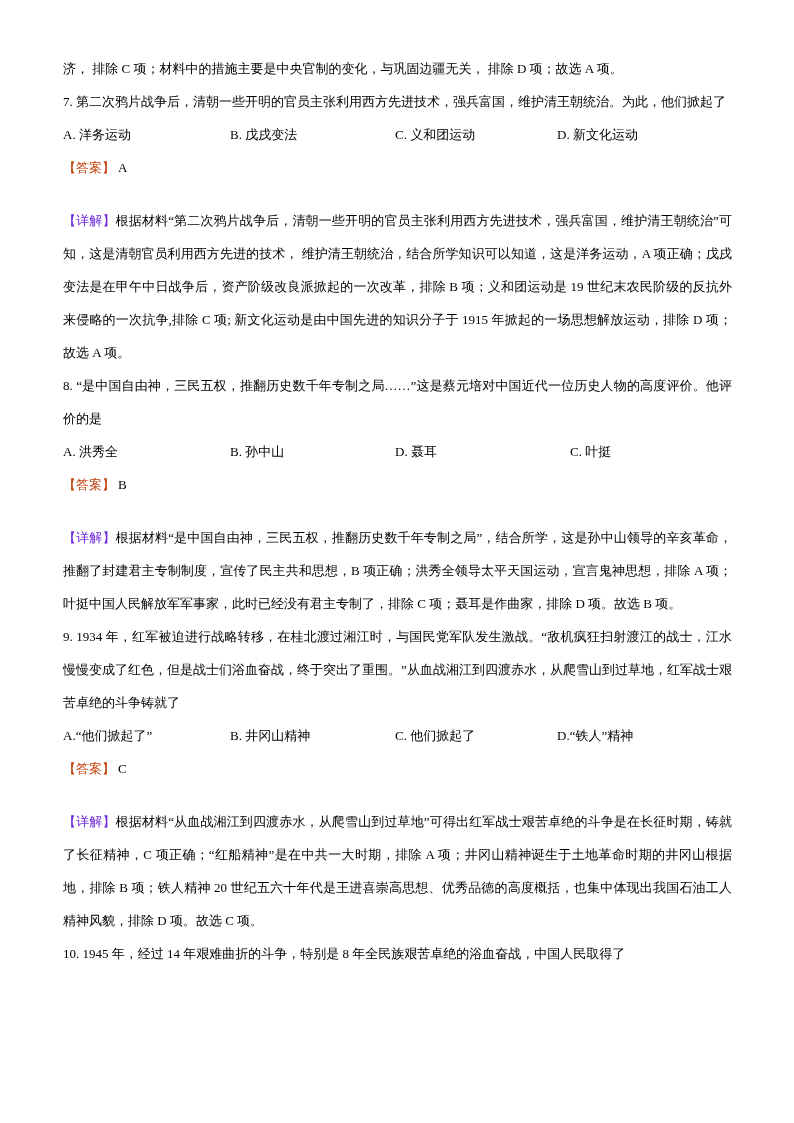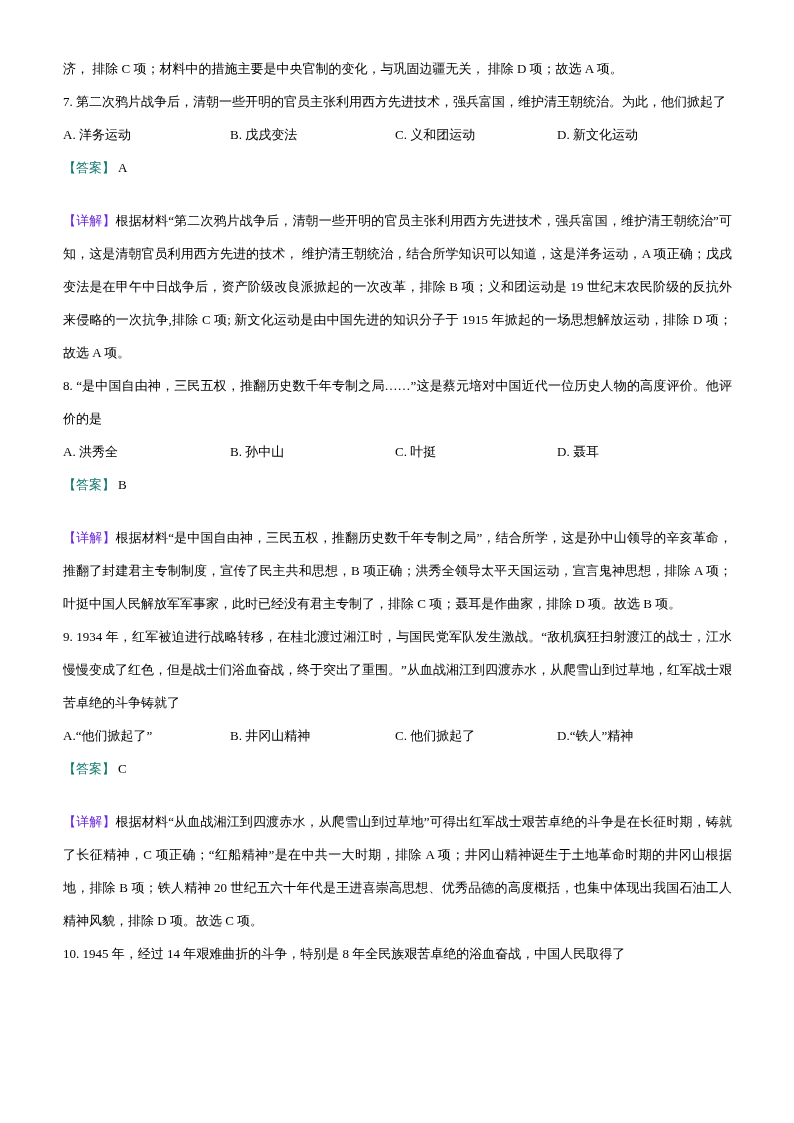--- a/index.html
+++ b/index.html
@@ -40,21 +40,21 @@
     overflow: visible;
   }
   .opt.c1 { width: 167px; flex: 0 0 167px; }
   .opt.c2 { width: 165px; flex: 0 0 165px; }
   .opt.c3 { width: 162px; flex: 0 0 162px; }
   .opt.c4 { flex: 1 1 auto; }
   .answer-line {
     margin: 0;
   }
   .answer-label {
-    color: #0f766e;
+    color: #c2410c;
   }
   .answer-value {
     color: #000000;
     margin-left: 3px;
   }
   .detail {
     margin: 0;
     margin-top: 20px;
     text-align: justify;
   }
@@ -83,22 +83,22 @@
     <p class="detail">
       <span class="detail-label">【详解】</span><span>根据材料“第二次鸦片战争后，清朝一些开明的官员主张利用西方先进技术，强兵富国，维护清王朝统治”可知，这是清朝官员利用西方先进的技术， 维护清王朝统治，结合所学知识可以知道，这是洋务运动，A 项正确；戊戌变法是在甲午中日战争后，资产阶级改良派掀起的一次改革，排除 B 项；义和团运动是 19 世纪末农民阶级的反抗外来侵略的一次抗争,排除 C 项; 新文化运动是由中国先进的知识分子于 1915 年掀起的一场思想解放运动，排除 D 项；故选 A 项。</span>
     </p>
   </div>
 
   <div>
     <p class="stem">8. “是中国自由神，三民五权，推翻历史数千年专制之局……”这是蔡元培对中国近代一位历史人物的高度评价。他评价的是</p>
     <div class="options-row">
       <span class="opt c1">A. 洪秀全</span>
       <span class="opt c2">B. 孙中山</span>
+      <span class="opt c4">D. 聂耳</span>
       <span class="opt c3">C. 叶挺</span>
-      <span class="opt c4">D. 聂耳</span>
     </div>
     <p class="answer-line">
       <span class="answer-label">【答案】</span><span class="answer-value">B</span>
     </p>
     <p class="detail">
       <span class="detail-label">【详解】</span><span>根据材料“是中国自由神，三民五权，推翻历史数千年专制之局”，结合所学，这是孙中山领导的辛亥革命，推翻了封建君主专制制度，宣传了民主共和思想，B 项正确；洪秀全领导太平天国运动，宣言鬼神思想，排除 A 项；叶挺中国人民解放军军事家，此时已经没有君主专制了，排除 C 项；聂耳是作曲家，排除 D 项。故选 B 项。</span>
     </p>
   </div>
 
   <div>

